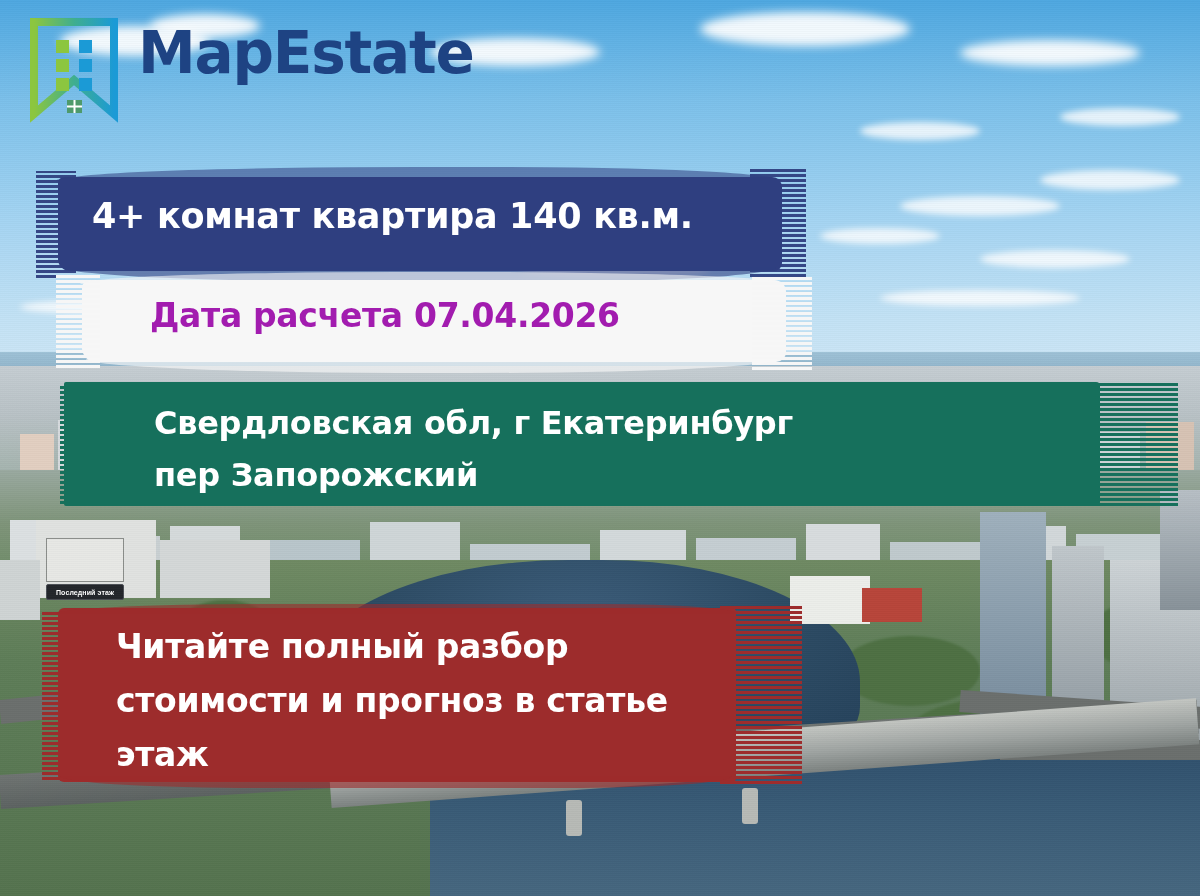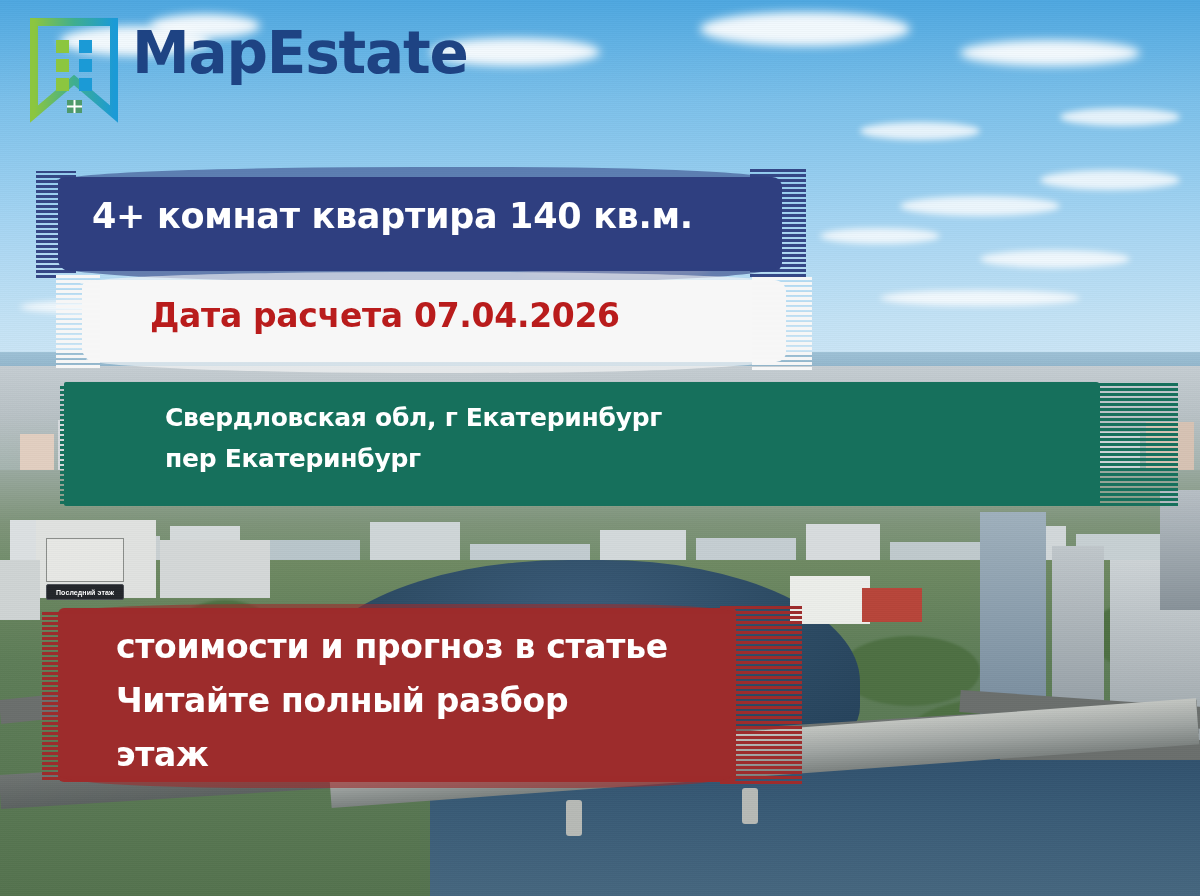--- a/index.html
+++ b/index.html
@@ -100,21 +100,21 @@
   
   .grain {
     position:absolute; inset:0;
     background:
       repeating-linear-gradient(0deg, rgba(0,0,0,0.018) 0 1px, rgba(255,255,255,0.012) 1px 2px);
     pointer-events:none;
   }
 
   
   #logo {
-    position:absolute; left:30px; top:18px; display:flex; align-items:flex-start; gap:14px;
+    position:absolute; left:30px; top:18px; display:flex; align-items:flex-start; gap:20px;
     z-index:40;
   }
   #logo-mark { width:88px; height:106px; display:block; }
   #logo-text { padding-top:6px; }
   .logo-word {
     font-size:58px; font-weight:bold; color:#1e4383;
     letter-spacing:-1.2px; line-height:1; white-space:nowrap;
     font-family:"DejaVu Sans", sans-serif;
   }
   .logo-tag {
@@ -164,36 +164,36 @@
     background:#f7f7f7; border-radius:8px 12px 10px 14px;
   }
   #b2-lft { left:0px; width:44px; top:4px; bottom:6px; }
   #b2-rgt { right:0px; width:60px; top:6px; bottom:4px; }
   #b2-top { left:24px; right:26px; top:2px; height:12px; background:#f7f7f7; opacity:.6;
             border-radius:45% 45% 0 0 / 100% 100% 0 0; }
   #b2-bot { left:30px; right:34px; bottom:1px; height:14px; background:#f7f7f7; opacity:.65;
             border-radius:0 0 45% 50% / 0 0 100% 100%; }
   #banner-2 .txt { padding:27px 0 0 94px; }
   #banner-2 .line {
-    color:#b91c1c; font-size:33px; font-weight:bold; line-height:1.15;
+    color:#a21caf; font-size:33px; font-weight:bold; line-height:1.15;
     white-space:nowrap; font-family:"DejaVu Sans", sans-serif; letter-spacing:-.3px;
   }
 
   
   #banner-3 { left:60px; top:382px; width:1118px; height:124px; color:#16705c; }
   #b3-core {
     left:4px; top:0px; right:78px; bottom:0px;
     background:#16705c; border-radius:2px 4px 4px 2px;
   }
   #b3-rgt { right:0px; width:92px; top:0px; bottom:0px; }
   #b3-lft { left:0px; width:14px; top:2px; bottom:2px; }
   #banner-3 .txt { padding:16px 0 0 94px; }
   #banner-3 .line {
-    color:#ffffff; font-size:25px; font-weight:bold; line-height:1.62;
-    white-space:nowrap; font-family:"DejaVu Sans", sans-serif; letter-spacing:-.3px;margin-left:11px;
+    color:#ffffff; font-size:32px; font-weight:bold; line-height:1.62;
+    white-space:nowrap; font-family:"DejaVu Sans", sans-serif; letter-spacing:-.3px;
   }
 
   
   #banner-4 { left:42px; top:604px; width:760px; height:184px; color:#9d2c2c; }
   #b4-core {
     left:16px; top:4px; right:66px; bottom:6px;
     background:#9d2c2c; border-radius:6px 4px 4px 6px;
   }
   #b4-rgt { right:0px; width:82px; top:2px; bottom:4px; }
   #b4-lft { left:0px; width:24px; top:6px; bottom:8px; }
@@ -367,30 +367,30 @@
 </div>
 
 <div class="banner" id="banner-3">
   <div class="paint">
     <div class="brush-core" id="b3-core"></div>
     <div class="brush-streaks" id="b3-lft"></div>
     <div class="brush-streaks" id="b3-rgt"></div>
   </div>
   <div class="txt">
     <div class="line">Свердловская обл, г Екатеринбург</div>
-    <div class="line">пер Екатеринбург</div>
+    <div class="line">пер Запорожский</div>
   </div>
 </div>
 
 <div class="banner" id="banner-4">
   <div class="paint">
     <div class="brush-core" id="b4-core"></div>
     <div class="brush-streaks" id="b4-lft"></div>
     <div class="brush-streaks" id="b4-rgt"></div>
     <div class="brush-core" id="b4-top"></div>
     <div class="brush-core" id="b4-bot"></div>
   </div>
   <div class="txt">
+    <div class="line">Читайте полный разбор</div>
     <div class="line">стоимости и прогноз в статье</div>
-    <div class="line">Читайте полный разбор</div>
     <div class="line">этаж</div>
   </div>
 </div>
 
 </body></html>

